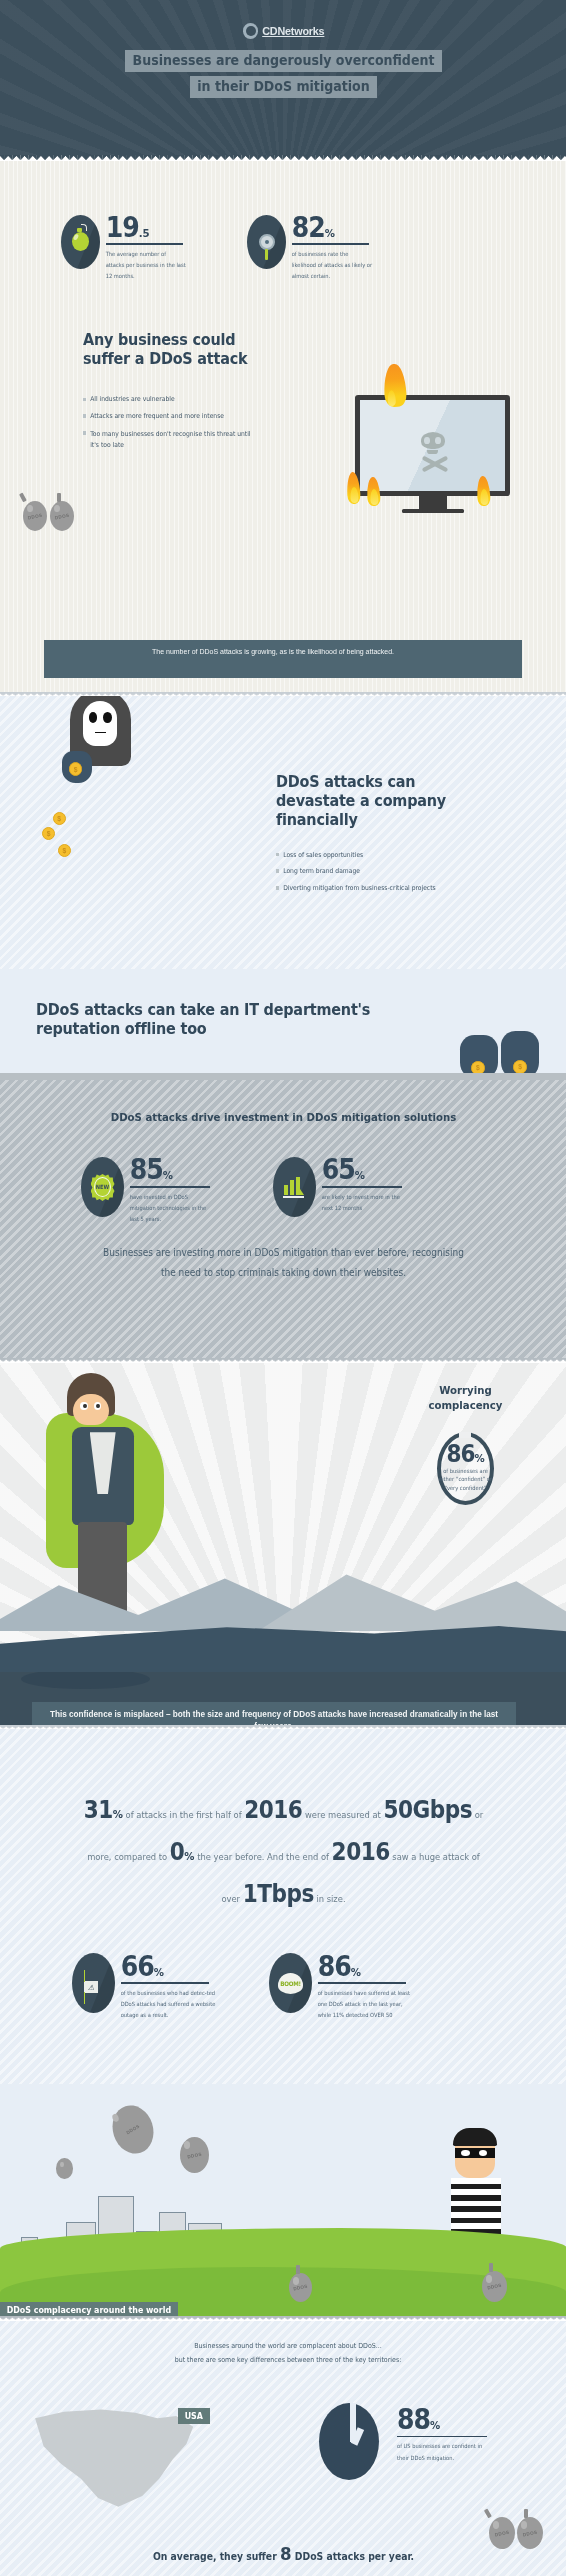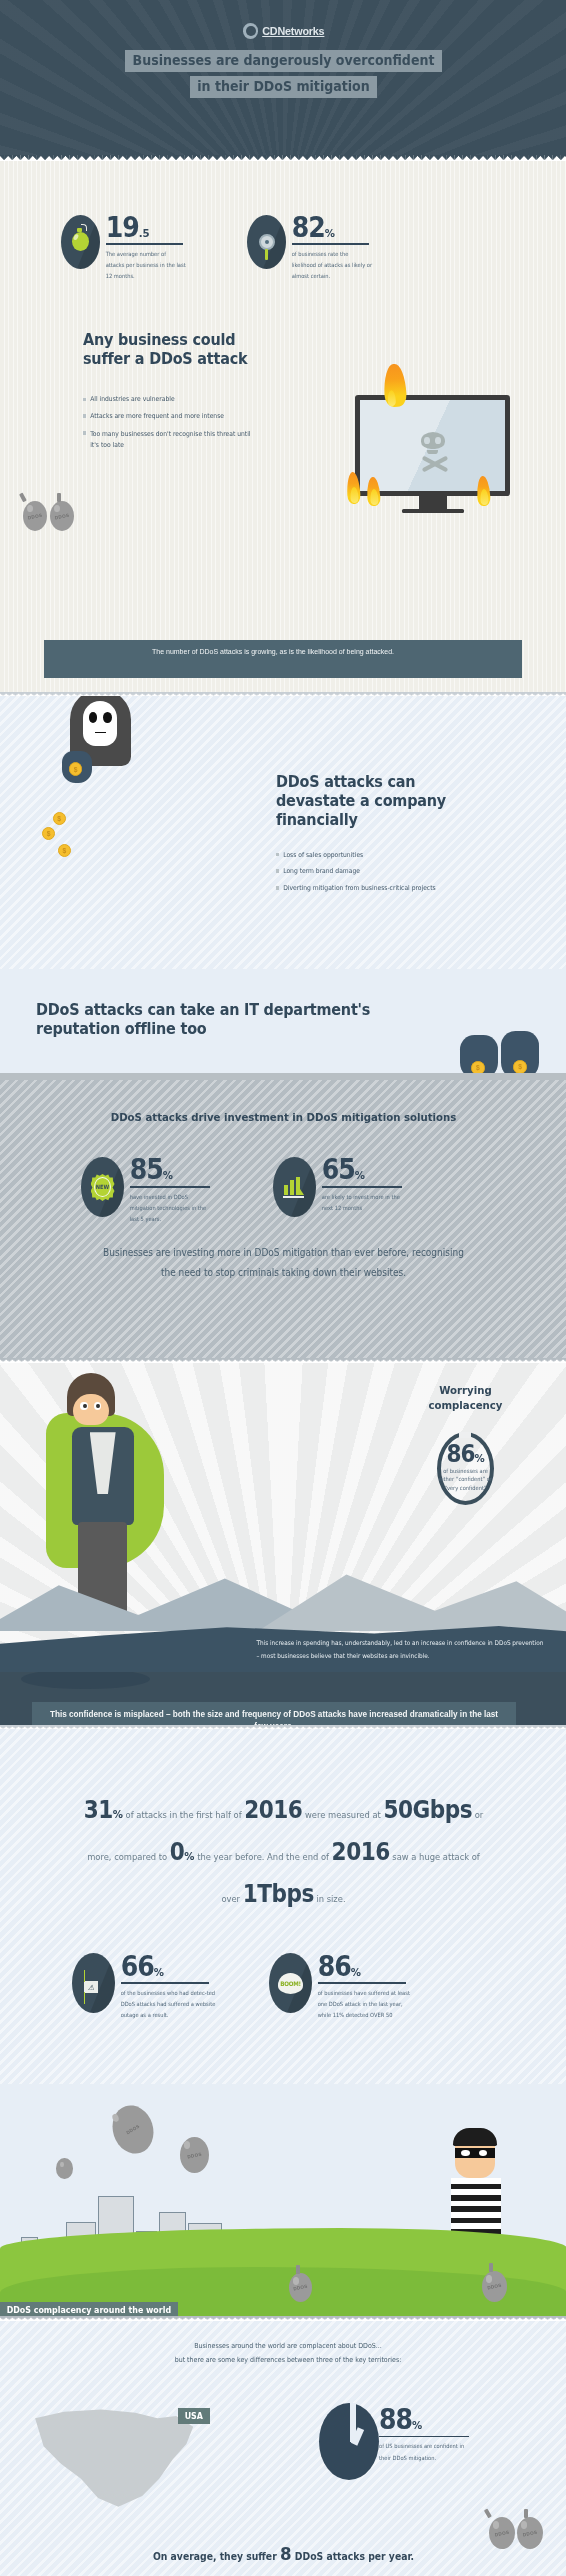--- a/index.html
+++ b/index.html
@@ -395,21 +395,20 @@
 
     <div class="abs" style="left:0;bottom:0;width:567px;height:124px;">
       <div style="position:absolute;bottom:41px;left:-20.6px;width:361px;height:57px;background:#a8b6bf;
                   clip-path:polygon(0 100%,22% 20%,44% 72%,68% 8%,100% 100%);"></div>
       <div style="position:absolute;bottom:41px;right:-31px;width:340px;height:67px;background:#b8c2c8;
                   clip-path:polygon(0 100%,26% 16%,52% 70%,76% 26%,100% 100%);"></div>
       <div style="position:absolute;bottom:0;left:0;width:567px;height:52px;background:#3c5364;
                   clip-path:polygon(0 46%,18% 30%,40% 14%,66% 26%,88% 12%,100% 22%,100% 100%,0 100%);"></div>
     </div>
 
-    <div class="abs cond" style="right:21.6px;bottom:9.3px;width:289px;color:#e8eef2;font-size:6.4px;line-height:2.0;">This increase in spending has, understandably, led to an increase in confidence in DDoS prevention – most businesses believe that their websites are invincible.</div>
   </div>
 
   <div class="sec bg-dark" style="height:53px;">
     <div class="abs" style="left:20.6px;top:-3.1px;width:129px;height:20.6px;background:#334756;border-radius:50%;"></div>
     <div class="bar big" style="position:absolute;left:32px;top:30px;width:484px;">This confidence is misplaced – both the size and frequency of DDoS attacks have increased dramatically in the last few years.</div>
   </div>
   <div class="scallop-lt"></div>
 
   <div class="sec bg-ice stripe-d" style="height:355px;">
     <div class="centered cond" style="padding:60px 77px 0 77px;font-size:9.3px;color:#6b7e8b;line-height:1.75;" id="para-attack"><span style="font-size: 24px; font-weight: bold; color: rgb(51, 72, 90); letter-spacing: -0.5px;">31</span><span style="font-size: 11.3px; font-weight: bold; color: rgb(51, 72, 90);">%</span><span> of attacks in the first half of </span><span style="font-size: 24px; font-weight: bold; color: rgb(51, 72, 90); letter-spacing: -0.5px;">2016</span><span> were measured at </span><span style="font-size: 24px; font-weight: bold; color: rgb(51, 72, 90); letter-spacing: -0.5px;">50Gbps</span><span> or more, compared to </span><span style="font-size: 24px; font-weight: bold; color: rgb(51, 72, 90); letter-spacing: -0.5px;">0</span><span style="font-size: 11.3px; font-weight: bold; color: rgb(51, 72, 90);">%</span><span> the year before. And the end of </span><span style="font-size: 24px; font-weight: bold; color: rgb(51, 72, 90); letter-spacing: -0.5px;">2016</span><span> saw a huge attack of over </span><span style="font-size: 24px; font-weight: bold; color: rgb(51, 72, 90); letter-spacing: -0.5px;">1Tbps</span><span> in size.</span></div>
@@ -501,21 +500,21 @@
   </div>
   <div class="scallop"></div>
 
   <div class="sec bg-ice stripe-d" style="height:392px;">
     <div class="centered body-t cond" style="padding-top:17.5px;white-space:pre-line;font-size:7px;padding-left:9px;">Businesses around the world are complacent about DDoS...
 but there are some key differences between three of the key territories:</div>
 
     <div class="abs map-us" style="left:30px;top:82px;"></div>
     <div class="abs" style="left:178px;top:87px;"><span class="tag cond">USA</span></div>
 
-    <div class="abs" style="left:319px;top:82px;display:flex;gap:0;align-items:flex-start;">
+    <div class="abs" style="left:319px;top:82px;display:flex;gap:18px;align-items:flex-start;">
       <span class="pie" style="width:60px;height:77px;">
         <span class="slice"></span>
         <span class="cut" style="left:52%;top:0;width:6.2px;height:50%;background:#e7eef6;"></span>
         <span class="cut" style="left:58%;top:32%;width:7.2px;height:22%;background:#e7eef6;transform:rotate(24deg);"></span>
       </span>
       <span style="padding-top:6.2px;">
         <span class="num cond"><span>88</span><span class="pc">%</span></span>
         <span class="rule" style="display:block;width:90px;"></span>
         <span class="cap cond" style="display:block;width:93px;">of US businesses are confident in their DDoS mitigation.</span>
       </span>

